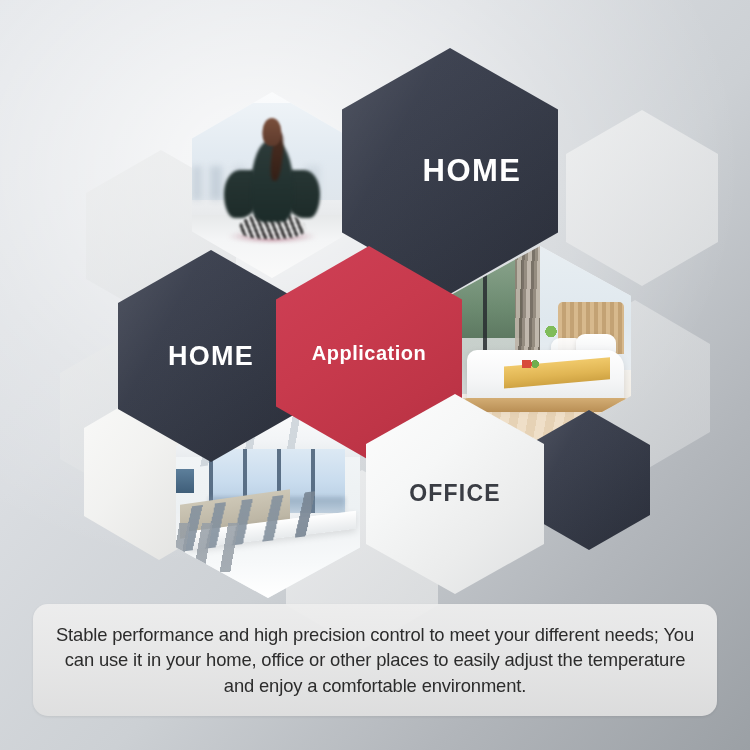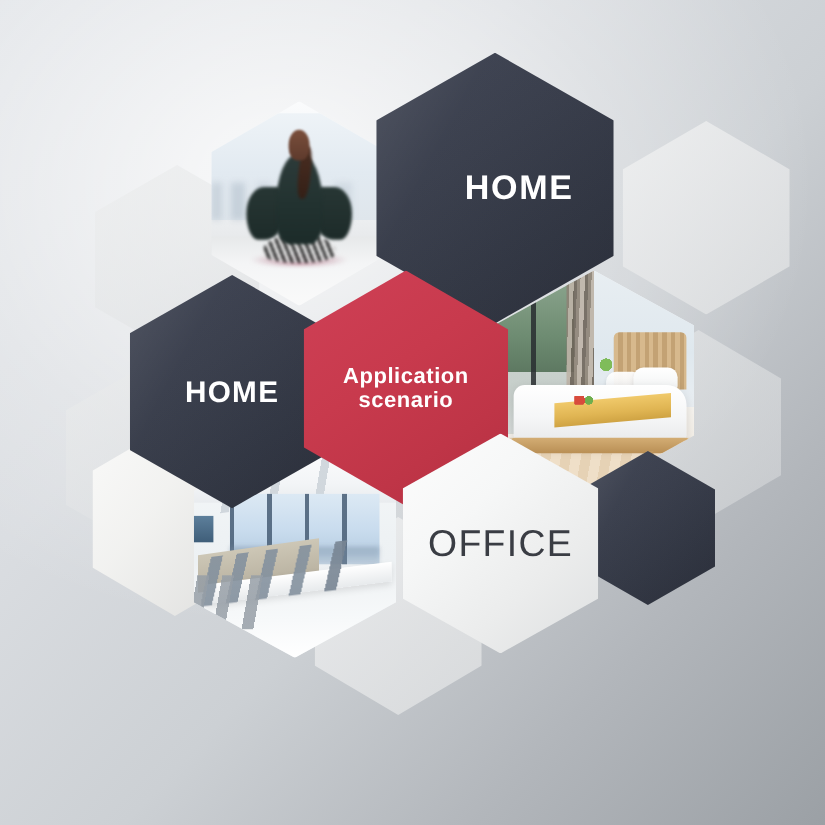--- a/index.html
+++ b/index.html
@@ -367,22 +367,24 @@
     <span class="hex-label" style="font-size:31px;font-weight:700;letter-spacing:1.5px;margin-left:44px;">HOME</span>
   </div>
 
   <div class="hex hex-dark" style="left:118px;top:250px;width:186px;height:212px;">
     <span class="hex-label" style="font-size:27px;font-weight:700;letter-spacing:1.2px;">HOME</span>
   </div>
 
   <div class="hex hex-red" style="left:276px;top:246px;width:186px;height:214px;">
     <span class="hex-label" style="font-size:20px;font-weight:700;">
       <span>Application</span><br>
-      <span>scenario</span>
     </span>
   </div>
 
   <div class="hex hex-white" style="left:366px;top:394px;width:178px;height:200px;">
-    <span class="hex-label" style="font-size:34px;font-weight:400;letter-spacing:1.2px;">OFFICE</span>
-  </div>
-
+    <span class="hex-label" style="font-size:23px;font-weight:700;letter-spacing:1.2px;">OFFICE</span>
+  </div>
+
+  <div id="caption">
+    <p>Stable performance and high precision control to meet your different needs; You can use it in your home, office or other places to easily adjust the temperature and enjoy a comfortable environment.</p>
+  </div>
 
 </div>
 
 </body></html>

